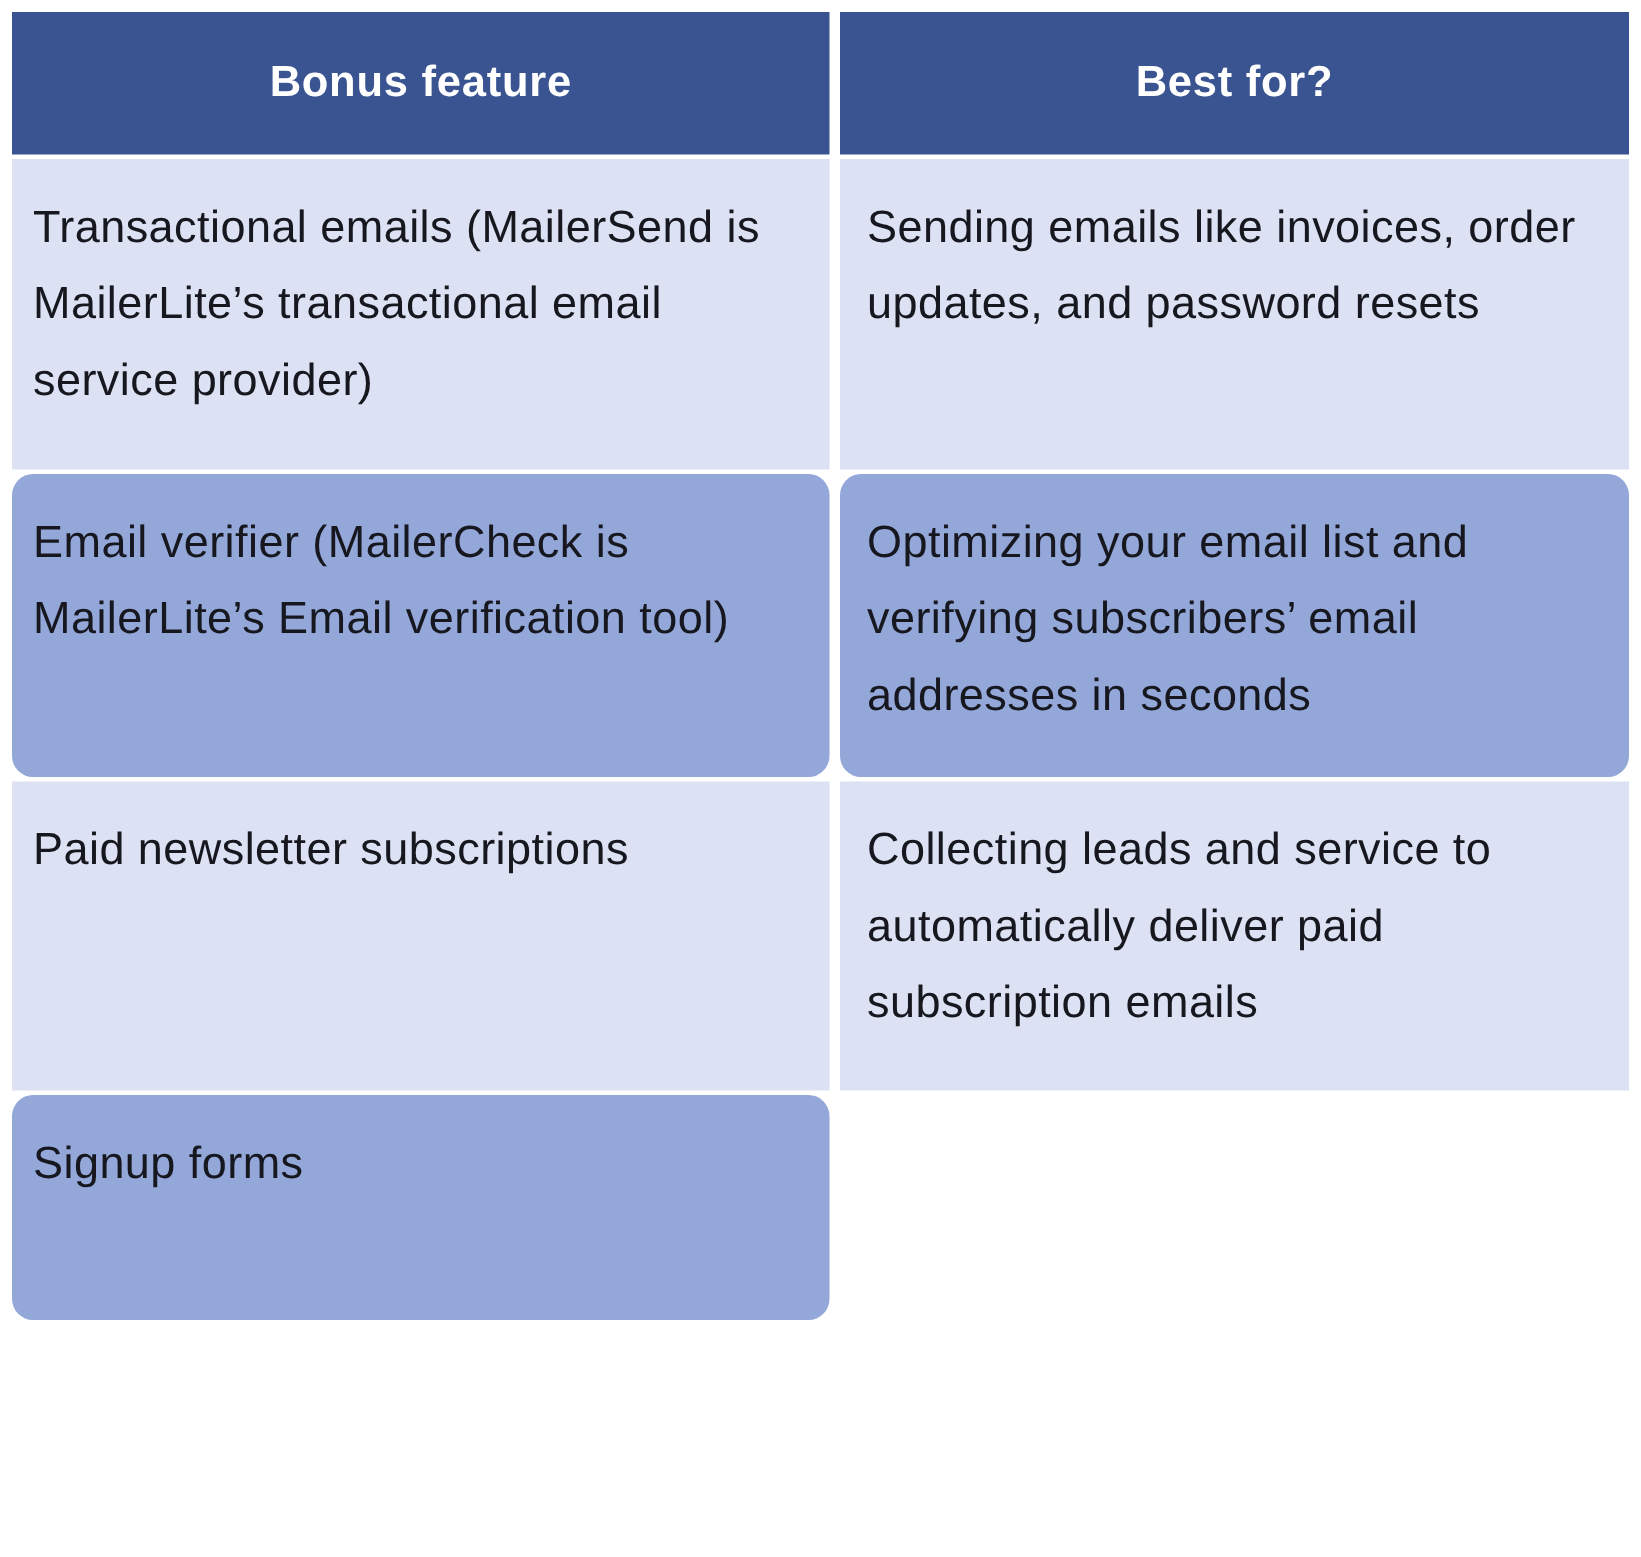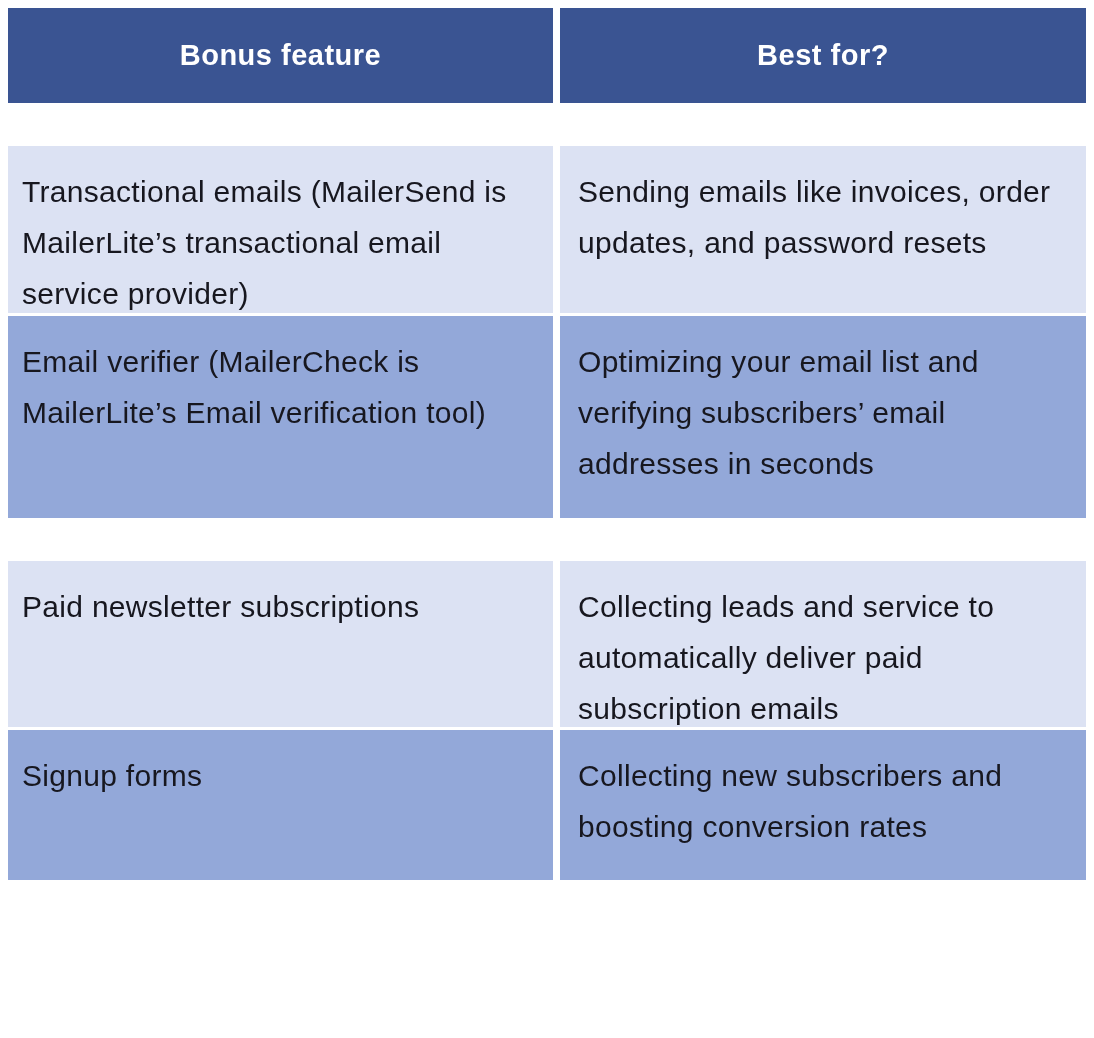--- a/index.html
+++ b/index.html
@@ -41,22 +41,22 @@
     color: #17171f;
     font-size: 30px;
     line-height: 51px;
     letter-spacing: 0.3px;
     padding: 20px 18px 0 14px;
     white-space: pre-line;
   }
   .body-cell.col2 {
     padding-left: 18px;
   }
-  .row-light  { background: var(--light-bg, #dce2f3); margin-top: 40px; }
-  .row-medium { background: var(--medium-bg, #93a8d9); }
+  .row-light  { background: var(--light-bg, #dce2f3); }
+  .row-medium { background: var(--medium-bg, #93a8d9); border-radius: 14px; }
 </style>
 </head>
 <body>
 
 <div class="page">
   <div class="grid">
 
     <div class="cell header-cell">Bonus feature</div>
     <div class="cell header-cell">Best for?</div>
 
@@ -71,18 +71,16 @@
     <div class="cell body-cell col2 row-medium">Optimizing your email list and
 verifying subscribers’ email
 addresses in seconds</div>
 
     <div class="cell body-cell col1 row-light">Paid newsletter subscriptions</div>
     <div class="cell body-cell col2 row-light">Collecting leads and service to
 automatically deliver paid
 subscription emails</div>
 
     <div class="cell body-cell col1 row-medium">Signup forms</div>
-    <div class="cell body-cell col2 row-medium">Collecting new subscribers and
-boosting conversion rates</div>
 
 
   </div>
 </div>
 
 </body></html>

